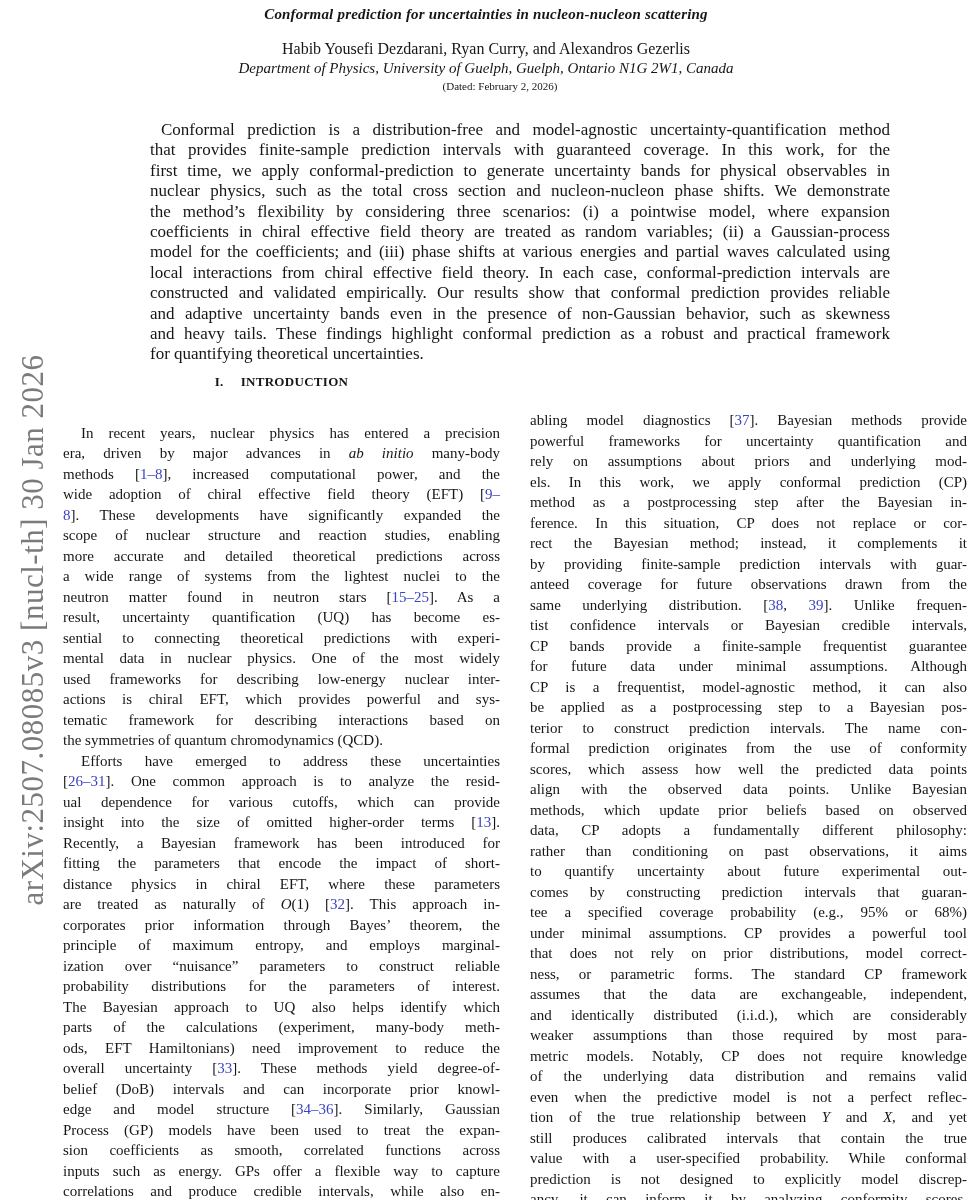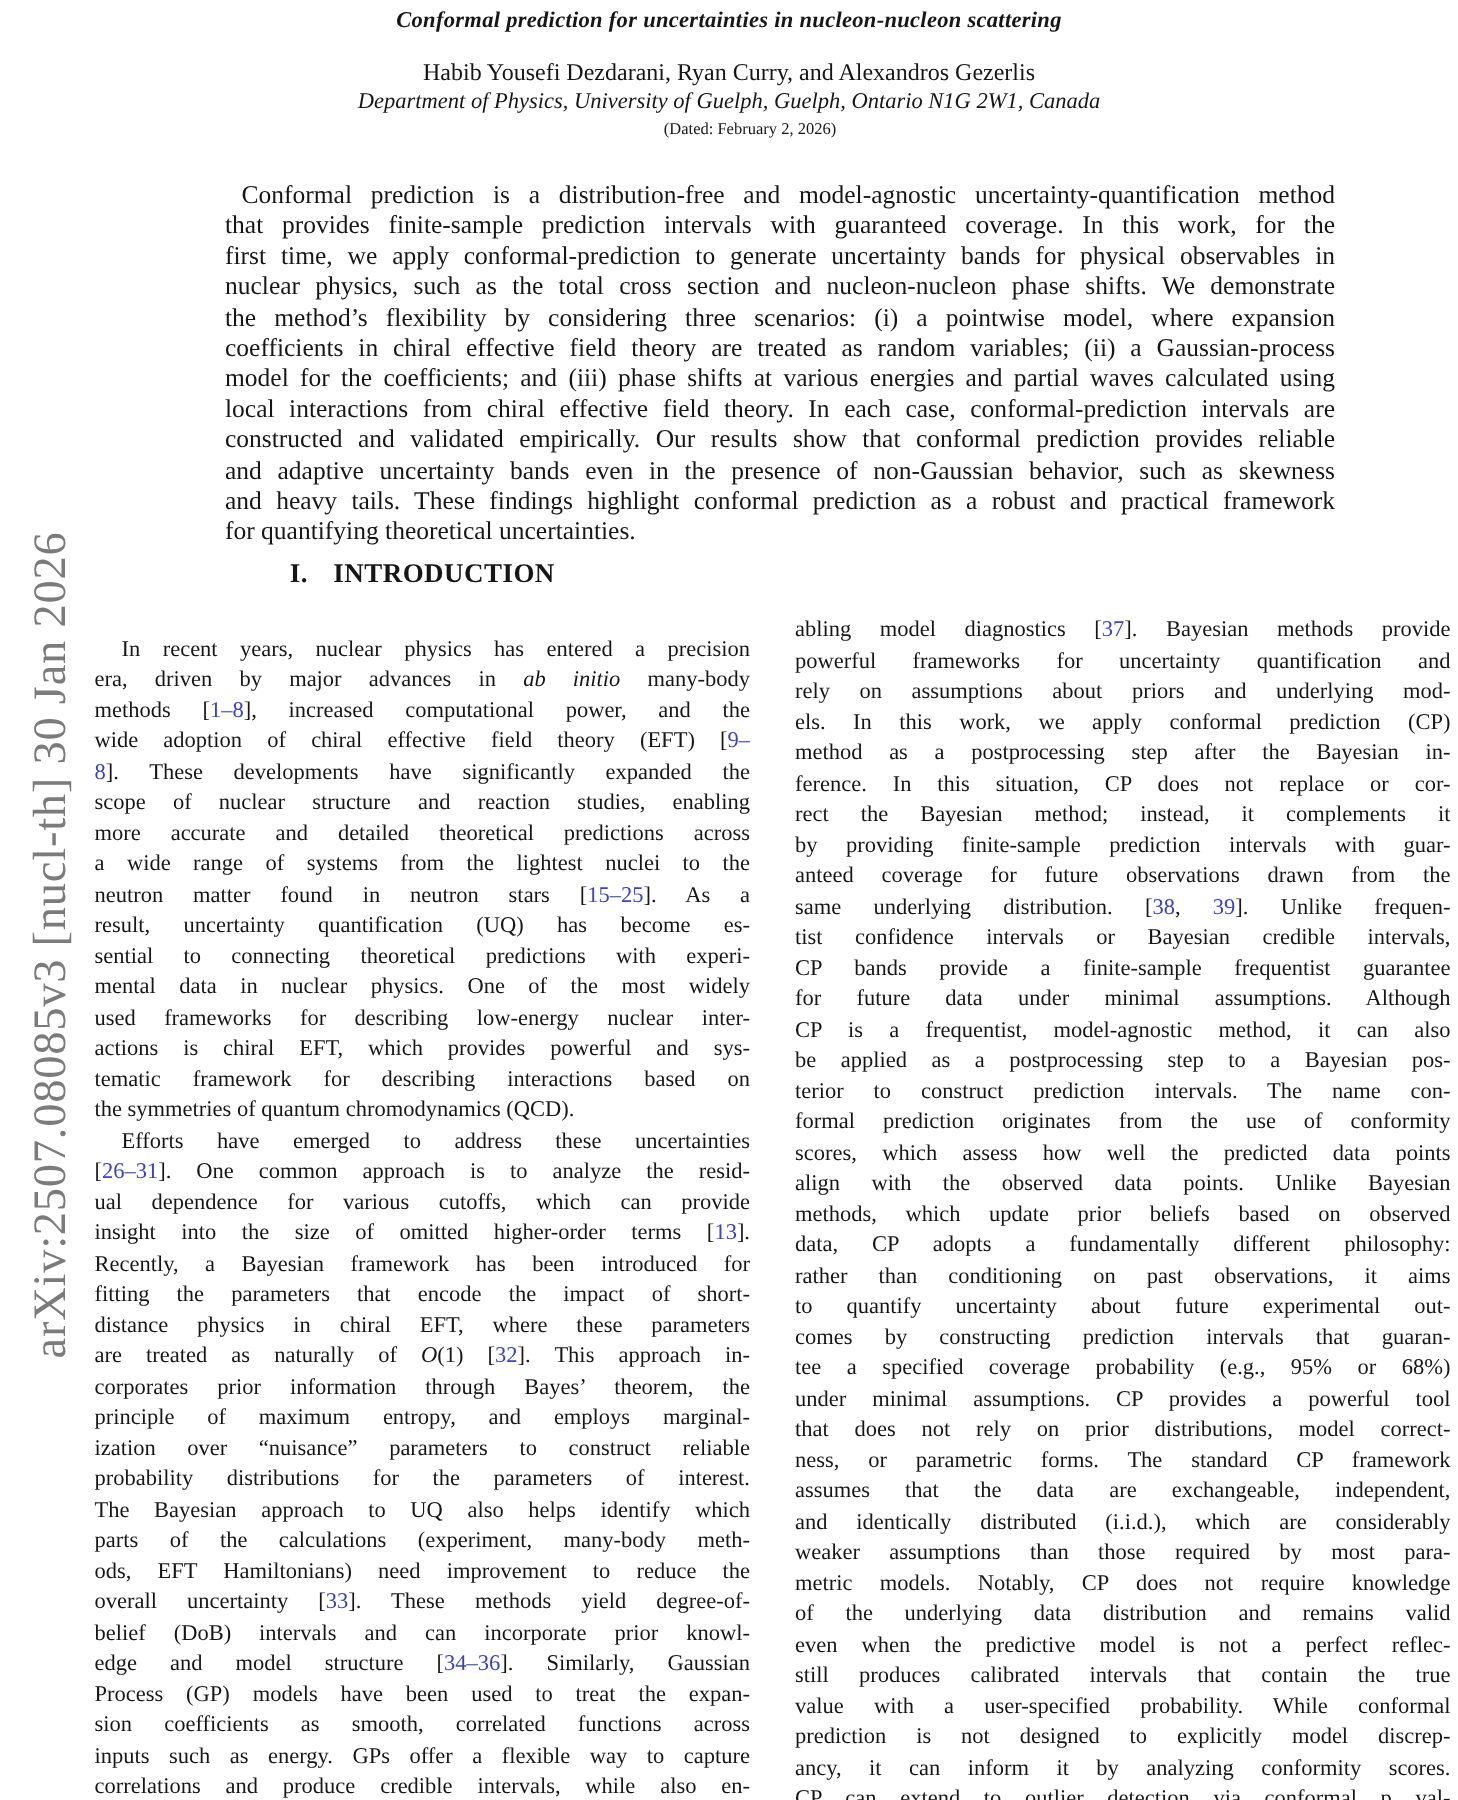--- a/index.html
+++ b/index.html
@@ -35,21 +35,21 @@
     text-align:justify;
     text-align-last:justify;
     -moz-text-align-last:justify;
   }
   .line.last{text-align-last:left;-moz-text-align-last:left;}
   .line.indent{text-indent:18px;}
   .cite{color:var(--cite);}
   .it{font-style:italic;}
   
   .sec-heading{
-    text-align:center;font-weight:bold;font-size:18px;
+    text-align:center;font-weight:bold;font-size:13px;
     margin-top:2px;margin-bottom:30px;letter-spacing:.3px;
   }
   .sec-heading .hsp{display:inline-block;width:17px;}
   
   .watermark{
     position:absolute;top:630px;left:33px;
     transform:translate(-50%,-50%) rotate(-90deg);
     transform-origin:center center;
     white-space:nowrap;
     font-size:31px;color:var(--wm);
@@ -155,20 +155,21 @@
       <div class="line">tee a specified coverage probability (e.g., 95% or 68%)</div>
       <div class="line">under minimal assumptions. CP provides a powerful tool</div>
       <div class="line">that does not rely on prior distributions, model correct-</div>
       <div class="line">ness, or parametric forms.  The standard CP framework</div>
       <div class="line">assumes that the data are exchangeable, independent,</div>
       <div class="line">and identically distributed (i.i.d.), which are considerably</div>
       <div class="line">weaker assumptions than those required by most para-</div>
       <div class="line">metric models.  Notably, CP does not require knowledge</div>
       <div class="line">of the underlying data distribution and remains valid</div>
       <div class="line">even when the predictive model is not a perfect reflec-</div>
+      <div class="line">tion of the true relationship between <span class="it">Y</span> and <span class="it">X</span>, and yet</div>
       <div class="line">still produces calibrated intervals that contain the true</div>
       <div class="line">value with a user-specified probability.  While conformal</div>
       <div class="line">prediction is not designed to explicitly model discrep-</div>
       <div class="line">ancy, it can inform it by analyzing conformity scores.</div>
       <div class="line">CP can extend to outlier detection via conformal p val-</div>
     </div>
 
 </div>
 
 </body></html>

